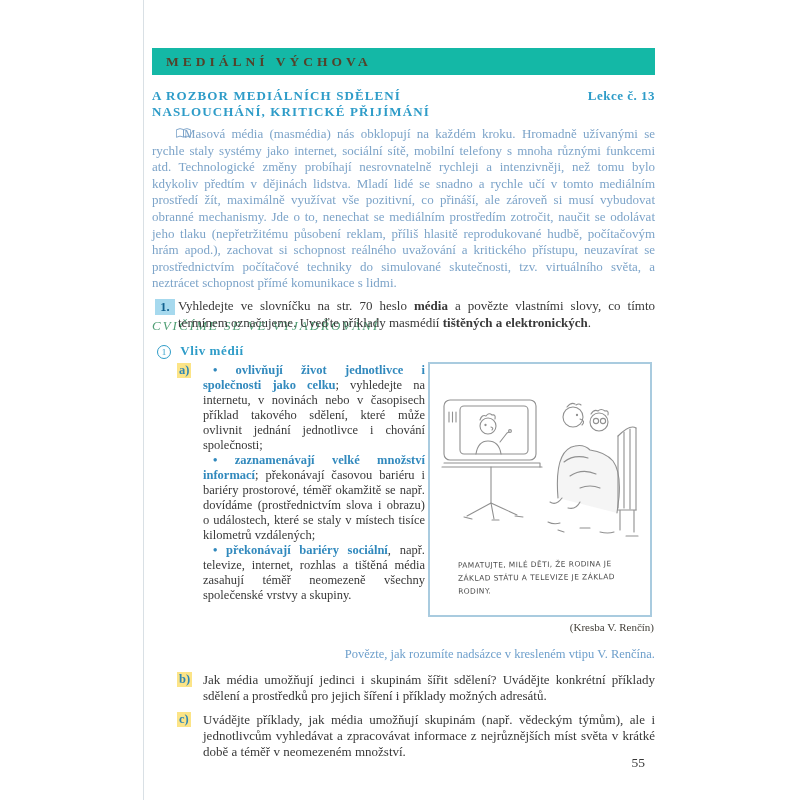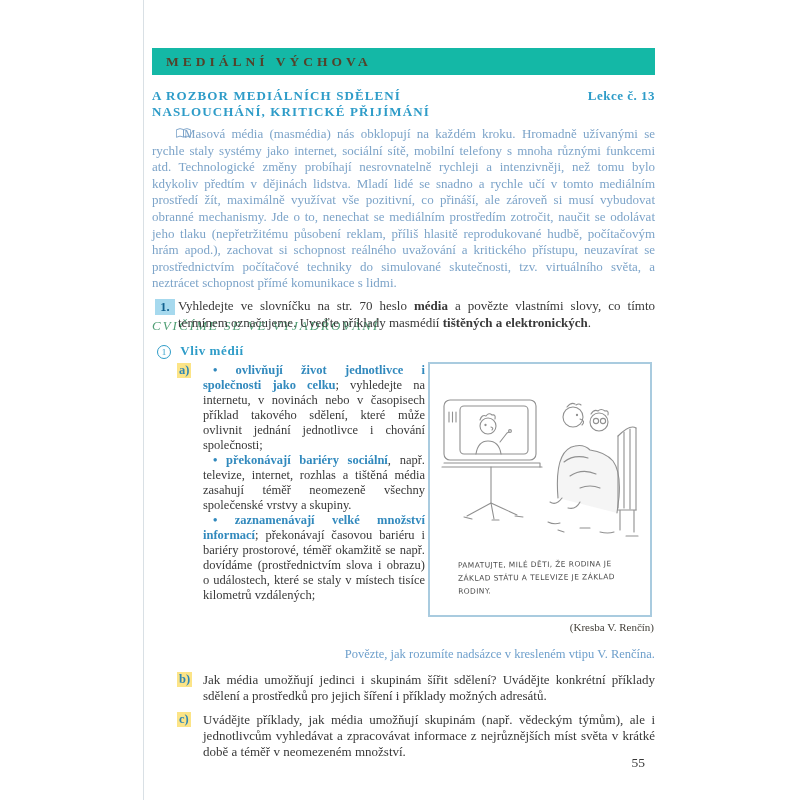--- a/index.html
+++ b/index.html
@@ -112,22 +112,22 @@
   </div>
 
   <div class="topic">
     <span class="circle-num">1</span>
     <span class="topic-title">Vliv médií</span>
   </div>
 
   <div class="col-a">
     <span class="letter-marker">a)</span>
     <p class="bullet-p"><span class="bullet-dot">• </span><span class="bullet-bold">ovlivňují život jednotlivce i společnosti jako celku</span><span>; vyhledejte na internetu, v novinách nebo v časopisech příklad takového sdělení, které může ovlivnit jednání jednotlivce i chování společnosti;</span></p>
+    <p class="bullet-p"><span class="bullet-dot">• </span><span class="bullet-bold">zaznamenávají velké množství informací</span><span>; překonávají časovou bariéru i bariéry prostorové, téměř okamžitě se např. dovídáme (prostřednictvím slova i obrazu) o událostech, které se staly v místech tisíce kilometrů vzdálených;</span></p>
     <p class="bullet-p"><span class="bullet-dot">• </span><span class="bullet-bold">překonávají bariéry sociální</span><span>, např. televize, internet, rozhlas a tištěná média zasahují téměř neomezeně všechny společenské vrstvy a skupiny.</span></p>
-    <p class="bullet-p"><span class="bullet-dot">• </span><span class="bullet-bold">zaznamenávají velké množství informací</span><span>; překonávají časovou bariéru i bariéry prostorové, téměř okamžitě se např. dovídáme (prostřednictvím slova i obrazu) o událostech, které se staly v místech tisíce kilometrů vzdálených;</span></p>
   </div>
 
   <div class="cartoon-box">
     <svg class="sketch" width="220" height="185" viewBox="0 0 220 185" style="position:absolute;left:0;top:6px;">
 
       <rect x="14" y="30" width="92" height="60" rx="6"></rect>
       <rect x="30" y="36" width="68" height="48" rx="4"></rect>
       <path d="M19,42 v10 M22.5,42 v10 M26,42 v10"></path>
 
       <circle cx="58" cy="56" r="8"></circle>

